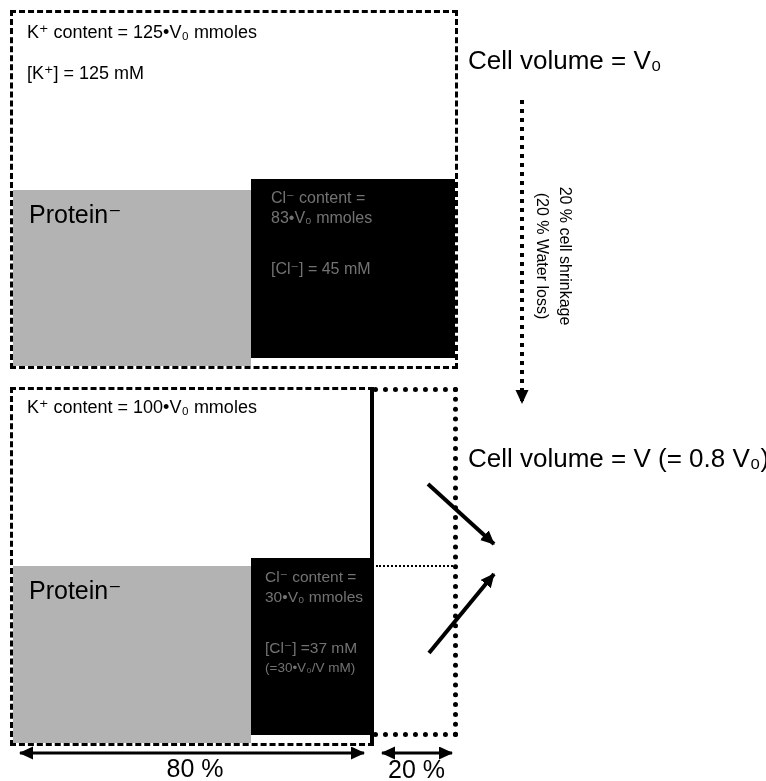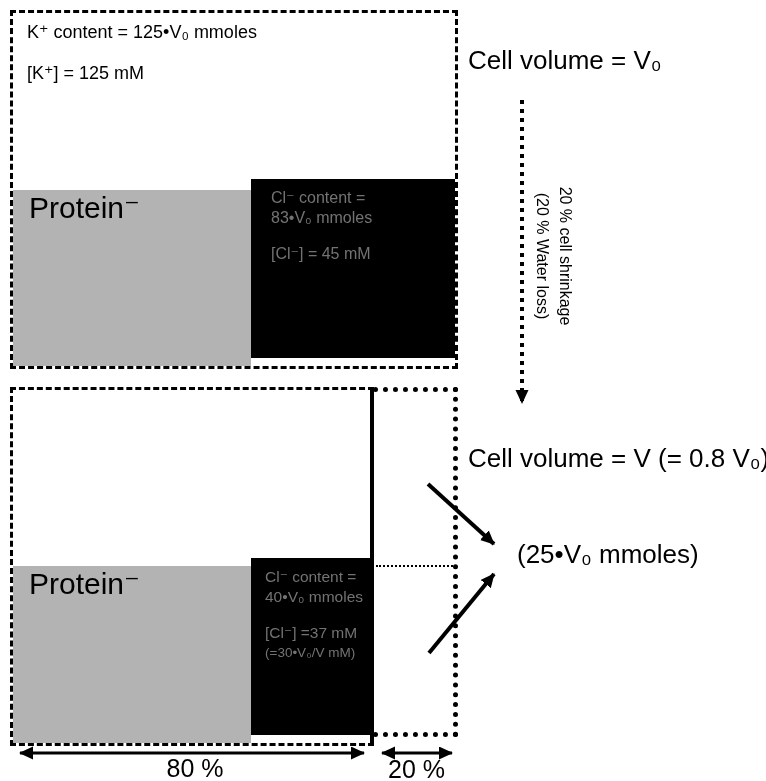--- a/index.html
+++ b/index.html
@@ -13,23 +13,23 @@
   #initial-box{left:10px;top:10px;width:448px;height:359px;}
   #shrunk-box{left:10px;top:387px;width:364px;height:359px;border-right:4px solid #000;}
   #lost-region{
     position:absolute;left:373px;top:387px;width:85px;height:350px;
     border:5px dotted #000;border-left:none;box-sizing:border-box;background:transparent;
   }
   .protein-block{position:absolute;left:0;bottom:0;}
   .cl-block{position:absolute;bottom:8px;right:0;color:#737373;}
   .k-text{position:absolute;left:14px;top:8px;font-size:18px;line-height:22px;}
   .k-text .gap{margin-top:19px;}
-  .protein-label{position:absolute;left:16px;top:0;font-size:30px;}
+  .protein-label{position:absolute;left:16px;top:10px;font-size:25px;}
   .cl-text{position:absolute;left:20px;top:9px;font-size:16px;line-height:20px;}
-  .cl-text .gap{margin-top:16px;}
+  .cl-text .gap{margin-top:31px;}
   .small-note{font-size:13.5px;}
   
   .big-label{position:absolute;font-size:26px;line-height:32px;white-space:nowrap;}
   #shrink-note{
     position:absolute;left:468px;top:233px;width:172px;height:46px;
     font-size:16px;line-height:23px;text-align:center;white-space:nowrap;
     transform:rotate(90deg);
   }
   #kcl-label{position:absolute;left:517px;top:537px;font-size:26px;line-height:35px;white-space:nowrap;}
   .dim-label{position:absolute;font-size:25px;text-align:center;}
@@ -55,50 +55,50 @@
       <div class="cl-text">
         <div>Cl⁻ content =</div>
         <div>83•V₀ mmoles</div>
         <div class="gap">[Cl⁻] = 45 mM</div>
       </div>
     </div>
   </div>
 
   <div id="shrunk-box" class="cell-box">
     <div class="k-text" style="top:6px;">
+      <div>K⁺ content = 100•V₀ mmoles</div>
     </div>
 
     <div class="protein-block" style="width: 238px; height: 177px; background: rgb(179, 179, 179);">
       <div class="protein-label">Protein⁻</div>
     </div>
 
     <div class="cl-block" style="left: 238px; height: 177px; background: rgb(0, 0, 0);">
       <div class="cl-text" style="left:14px;font-size:15.5px;">
         <div>Cl⁻ content =</div>
-        <div>40•V₀ mmoles</div>
+        <div>30•V₀ mmoles</div>
         <div class="gap">[Cl⁻] =37 mM</div>
         <div class="small-note">(=30•V₀/V mM)</div>
       </div>
     </div>
   </div>
 
   <div id="lost-region"></div>
   <div id="dotted-sep"></div>
 
   <div class="big-label" style="left:468px;top:44px;">Cell volume = V₀</div>
 
   <div id="shrink-note">
     <div>20 % cell shrinkage</div>
     <div>(20 % Water loss)</div>
   </div>
 
   <div class="big-label" style="left:468px;top:442px;">Cell volume = V (= 0.8 V₀)</div>
 
   <div id="kcl-label">
-    <div>(25•V₀ mmoles)</div>
   </div>
 
   <div class="dim-label" style="left:140px;top:754px;width:110px;">80 %</div>
   <div class="dim-label" style="left:374px;top:755px;width:85px;">20 %</div>
 
   <svg class="overlay" width="766" height="781" viewBox="0 0 766 781">
     <defs>
       <marker id="ah" markerUnits="userSpaceOnUse" markerWidth="16" markerHeight="14" refX="13" refY="6.5" orient="auto-start-reverse">
         <path d="M0,0 L14,6.5 L0,13 Z" fill="#000"></path>
       </marker>

